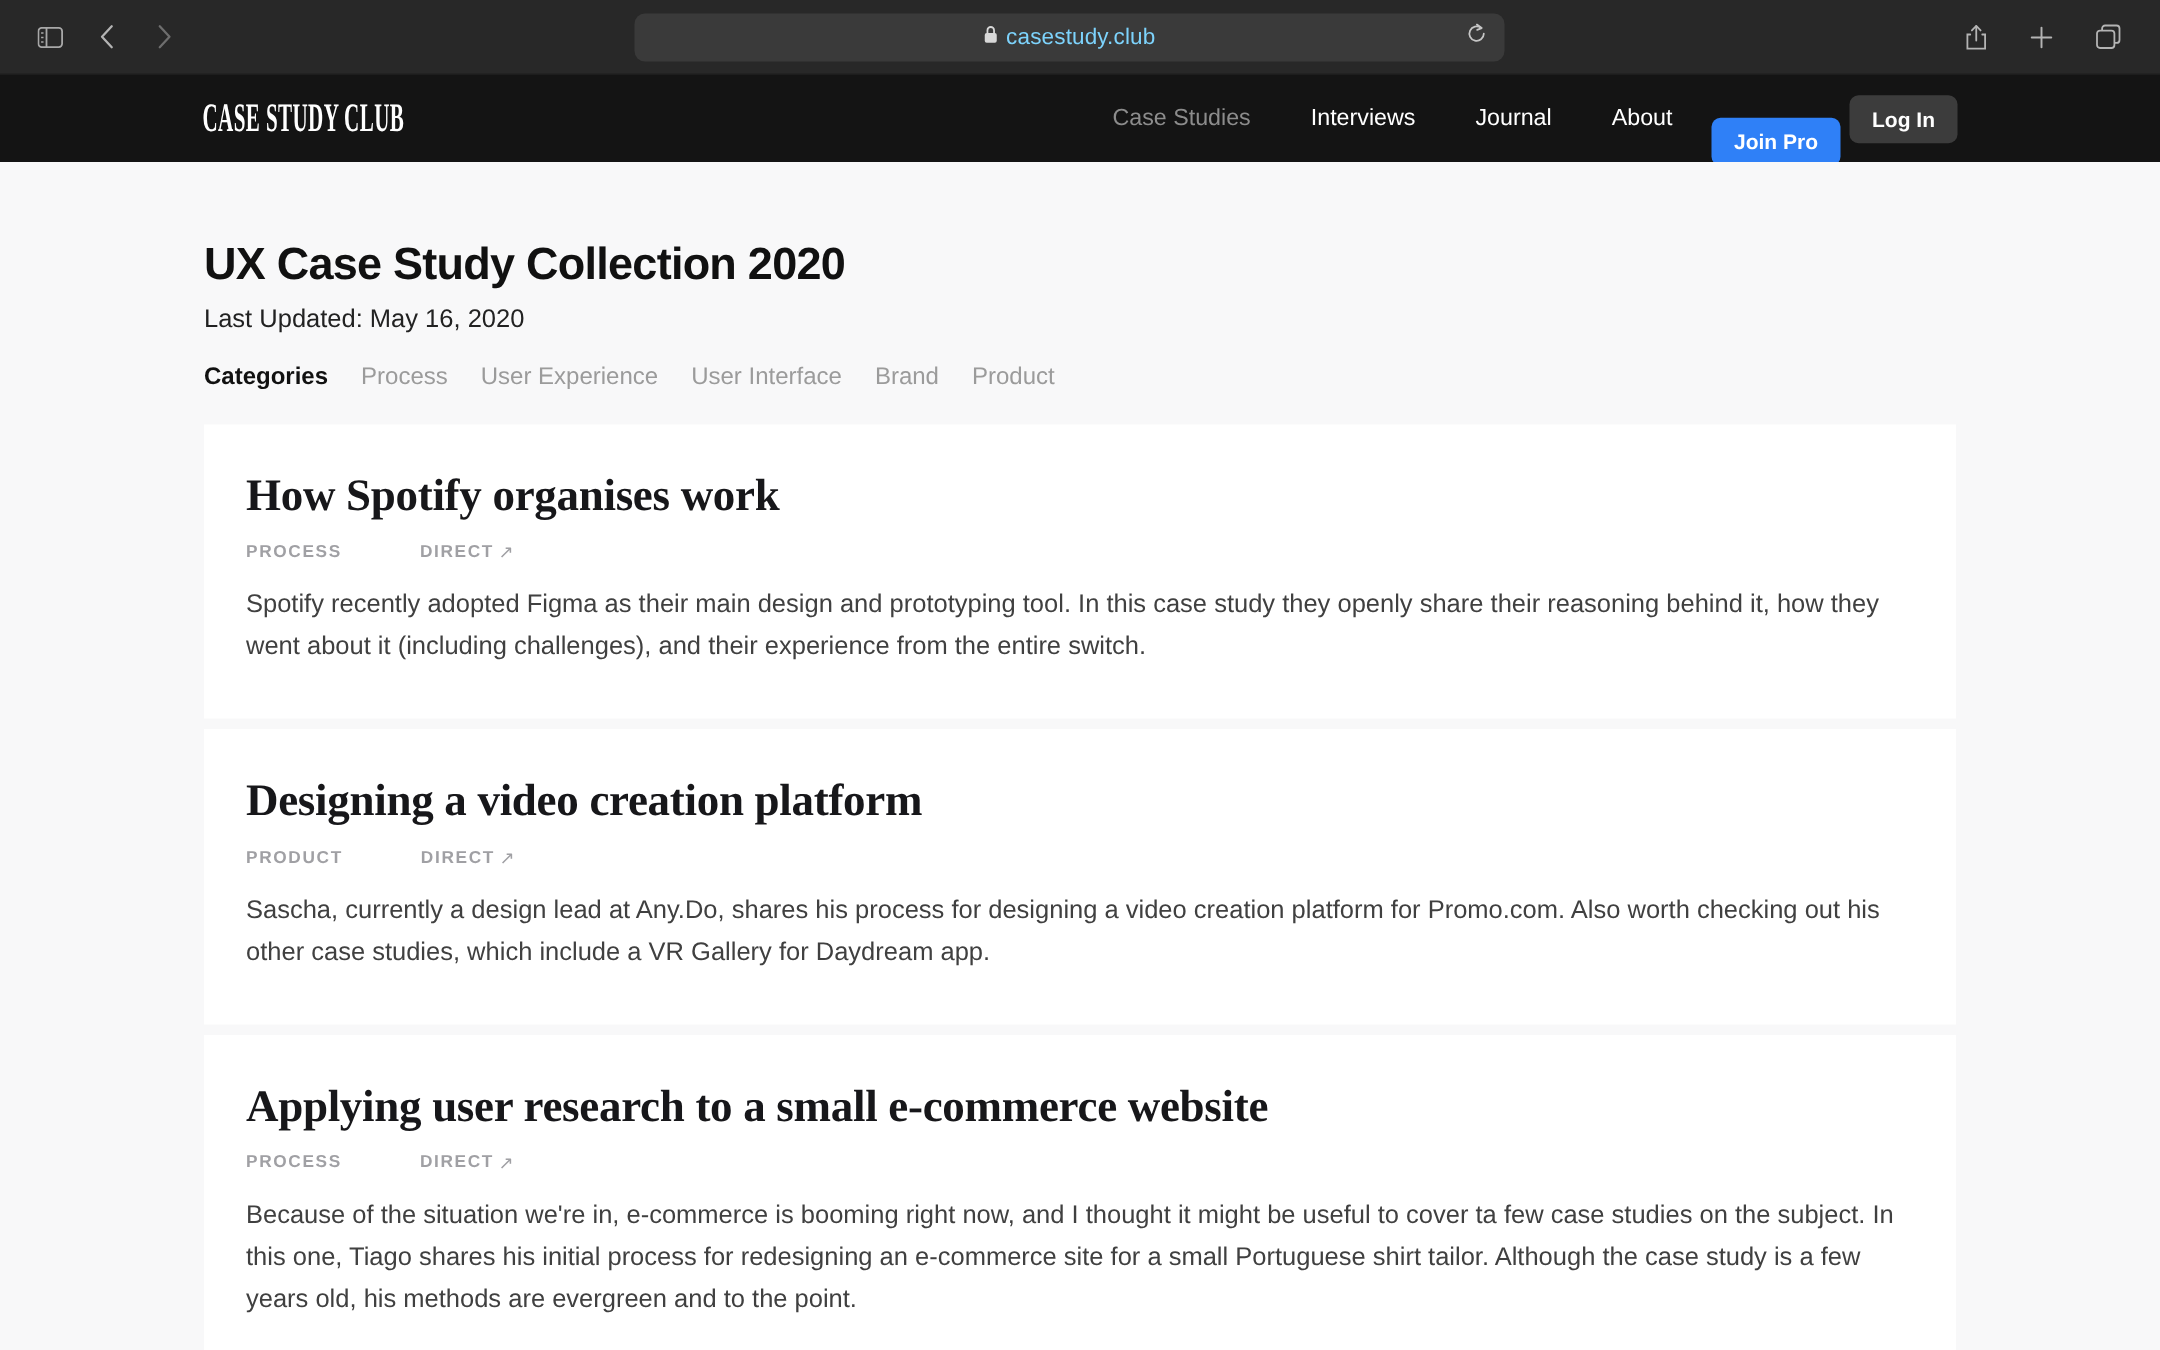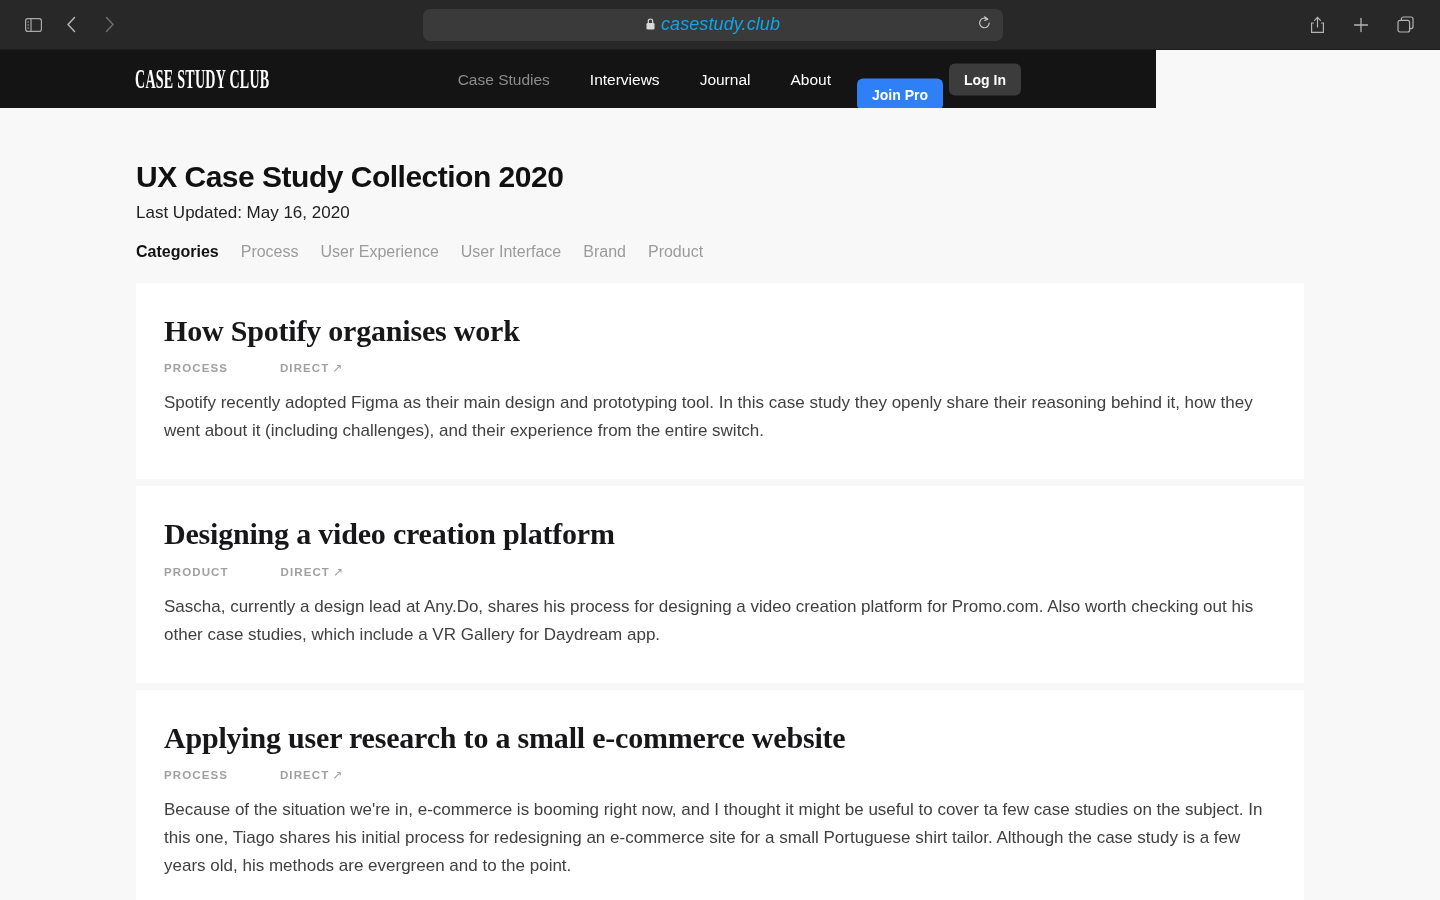--- a/index.html
+++ b/index.html
@@ -27,27 +27,27 @@
     flex:1; display:flex; align-items:center; justify-content:center; gap:18px;
     position:relative;
   }
   .shield-wrap{ position:absolute; left:398px; top:50%; transform:translateY(-50%); }
   .url-bar{
     width:580px; height:32px; background:#3a3a3a; border-radius:7px;
     display:flex; align-items:center; justify-content:center;
     position:relative;
   }
   .url-inner{ display:flex; align-items:center; gap:6px; }
-  .url-text{ color:#0ea5e9; font-size:18px; letter-spacing:0.1px;font-style:italic; }
+  .url-text{ color:#7dd3fc; font-size:15px; letter-spacing:0.1px; }
   .reload{ position:absolute; right:12px; top:50%; transform:translateY(-50%); }
   .chrome-right{ display:flex; align-items:center; gap:14px; padding-right:20px; }
 
   
   .site-header{
-    position:absolute; top:50px; left:0; width:1156px; height:58px;
+    position:absolute; top:50px; left:0; width:1440px; height:58px;
     background:#141414;
     display:flex; align-items:center;
   }
   .logo{
     position:absolute; left:135px; top:50%; transform:translateY(-50%);
     color:#fff;
     font-family:"Liberation Serif", serif;
     font-weight:bold;
     font-size:27px;
     letter-spacing:0.5px;

